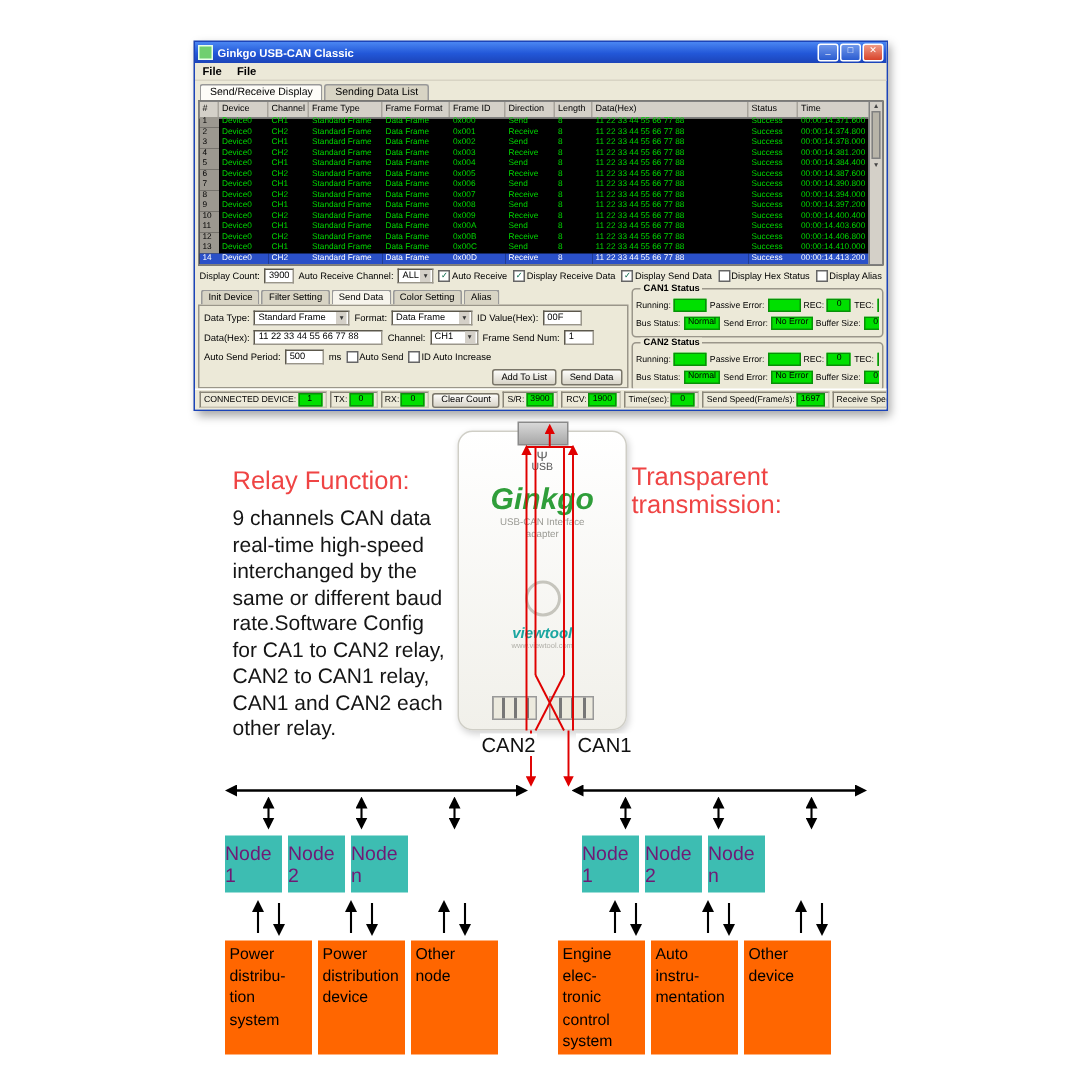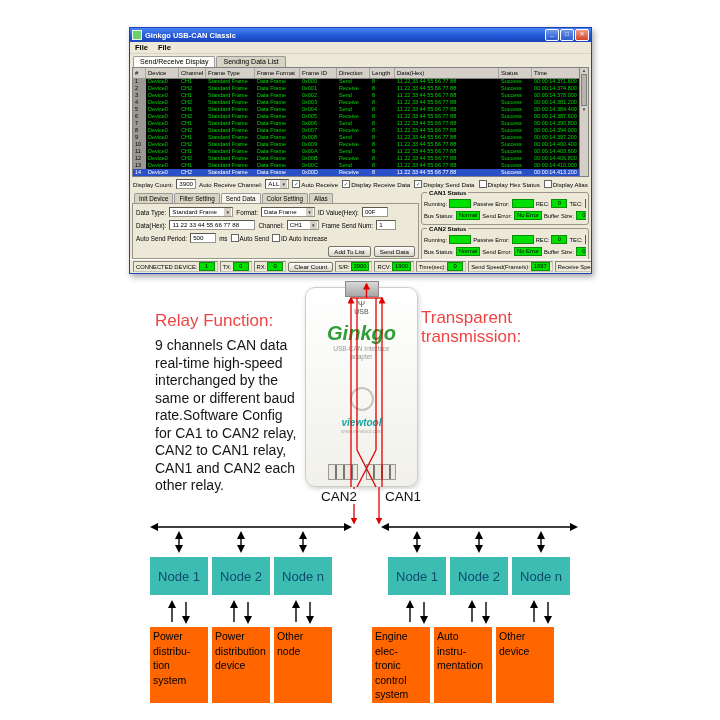--- a/index.html
+++ b/index.html
@@ -105,22 +105,22 @@
         background-image:repeating-linear-gradient(90deg,transparent 0 6px,#777 6px 8px);}
 
   
   .can-label{position:absolute;top:489px;font-size:13.5px;color:#111;z-index:6;background:#fff;padding:0 1px;}
   .can2{left:320px;width:36px;text-align:right;}
   .can1{left:384px;}
 
   
   .nodes{position:absolute;top:557px;display:flex;gap:4px;z-index:2;}
   .nodes.left{left:150px;}.nodes.right{left:388px;}
-  .node{width:58px;height:38px;background:#3dbdb2;display:flex;align-items:center;justify-content:center;
-        font-size:13px;color:#0c4a6e;flex:none;}
+  .node{width:38px;height:38px;background:#3dbdb2;display:flex;align-items:center;justify-content:center;
+        font-size:13px;color:#701a75;flex:none;}
   .devs{position:absolute;top:627px;display:flex;gap:4px;z-index:2;}
   .devs.left{left:150px;}.devs.right{left:372px;}
   .devbox{width:58px;height:76px;background:#ff6600;color:#000;font-size:10.5px;line-height:14.5px;
           padding:2px 0 0 3px;box-sizing:border-box;white-space:pre;overflow:hidden;flex:none;}
 
   .overlay{position:absolute;left:0;top:0;z-index:5;pointer-events:none;}
 </style>
 </head>
 <body>
 

